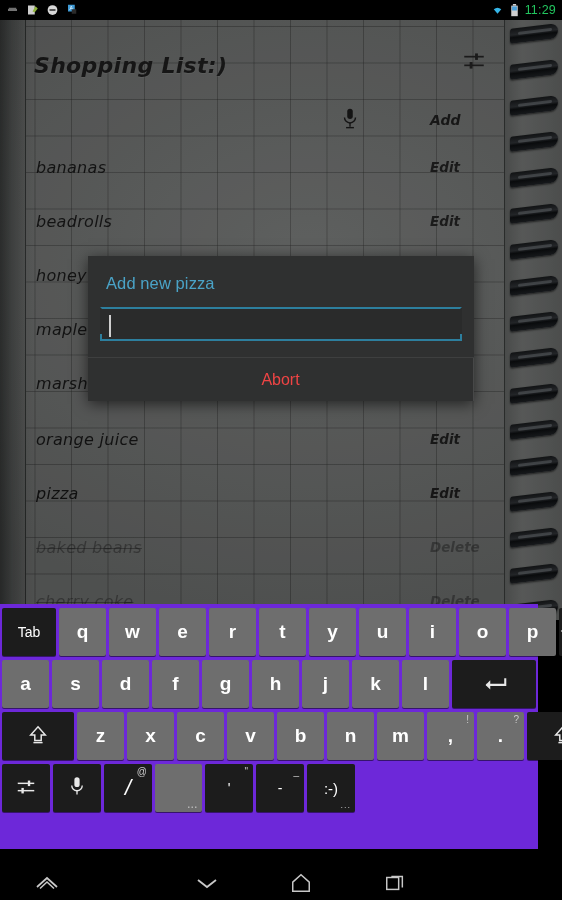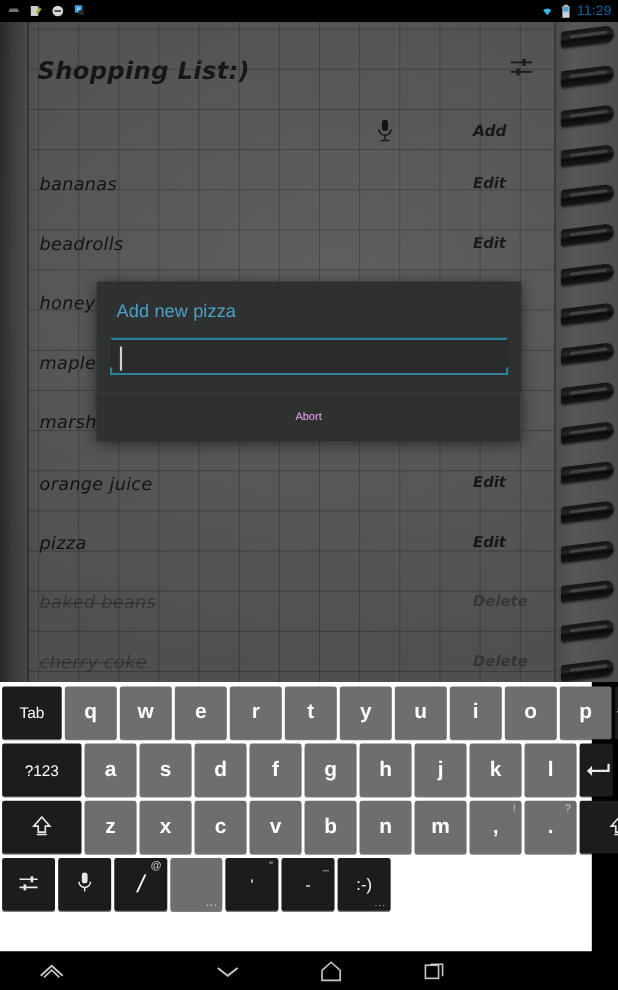--- a/index.html
+++ b/index.html
@@ -12,21 +12,21 @@
 
   
   #statusbar{
     position:absolute; left:0; top:0; width:562px; height:20px;
     background:#000; display:flex; align-items:center;
     padding:0 6px; z-index:60;
   }
   .sb-left{ display:flex; align-items:center; gap:7px; }
   .sb-right{ margin-left:auto; display:flex; align-items:center; gap:6px; }
   .sb-ico{ width:13px; height:12px; display:block; }
-  .sb-time{ color:#0369a1; font-size:12.5px; letter-spacing:.2px; }
+  .sb-time{ color:#22c55e; font-size:12.5px; letter-spacing:.2px; }
 
   
   #paper{
     position:absolute; left:0; top:20px; width:562px; height:600px;
     background:#6d6f6e;
     overflow:hidden;
   }
   #grid{
     position:absolute; inset:0;
     background-image:
@@ -146,29 +146,29 @@
   }
   #caret{
     position:absolute; left:7px; top:6px; width:2px; height:22px;
     background:#cfcfcf;
   }
   #dlg-buttons{
     display:flex; border-top:1px solid #3e3f3f; height:44px;
   }
   .dlg-btn{
     flex:1; display:flex; align-items:center; justify-content:center;
-    color:#f0abfc; font-size:10px; background:#2f3030;
+    color:#ef4444; font-size:16px; background:#2f3030;
     cursor:pointer; user-select:none;
   }
   .dlg-sep{ width:1px; background:#474848; }
 
   
   #keyboard{
-    position:absolute; left:0; top:620px; width:538px; height:245px;
-    background:#ffffff; z-index:50;
+    position:absolute; left:0; top:604px; width:538px; height:245px;
+    background:#6d28d9; z-index:50;
     padding:4px 0 0 0;
   }
   .kbrow{ display:flex; align-items:stretch; height:52px; padding:0 2px 4px 2px; gap:3px; }
   .key{
     background:#6e6e6e; border-radius:2px;
     color:#fff; display:flex; align-items:center; justify-content:center;
     font-size:19px; font-weight:bold; position:relative;
     box-shadow:0 1px 0 rgba(0,0,0,.5);
     cursor:pointer; user-select:none;
   }
@@ -380,23 +380,20 @@
         <span>p</span>
       </div>
       <div class="key dark k-bsp">
         <span><svg width="26" height="16" viewBox="0 0 30 18">
             <path d="M10 2h18v14H10L2 9z" fill="#d8d8d8"></path>
             <path d="M15 6l7 6M22 6l-7 6" stroke="#1c1c1c" stroke-width="1.8"></path>
           </svg></span>
       </div>
     </div>
   <div class="kbrow kr2" id="kb-row2">
-      <div class="key dark k-num">
-        <span>?123</span>
-      </div>
       <div class="key">
         <span>a</span>
       </div>
       <div class="key">
         <span>s</span>
       </div>
       <div class="key">
         <span>d</span>
       </div>
       <div class="key">

